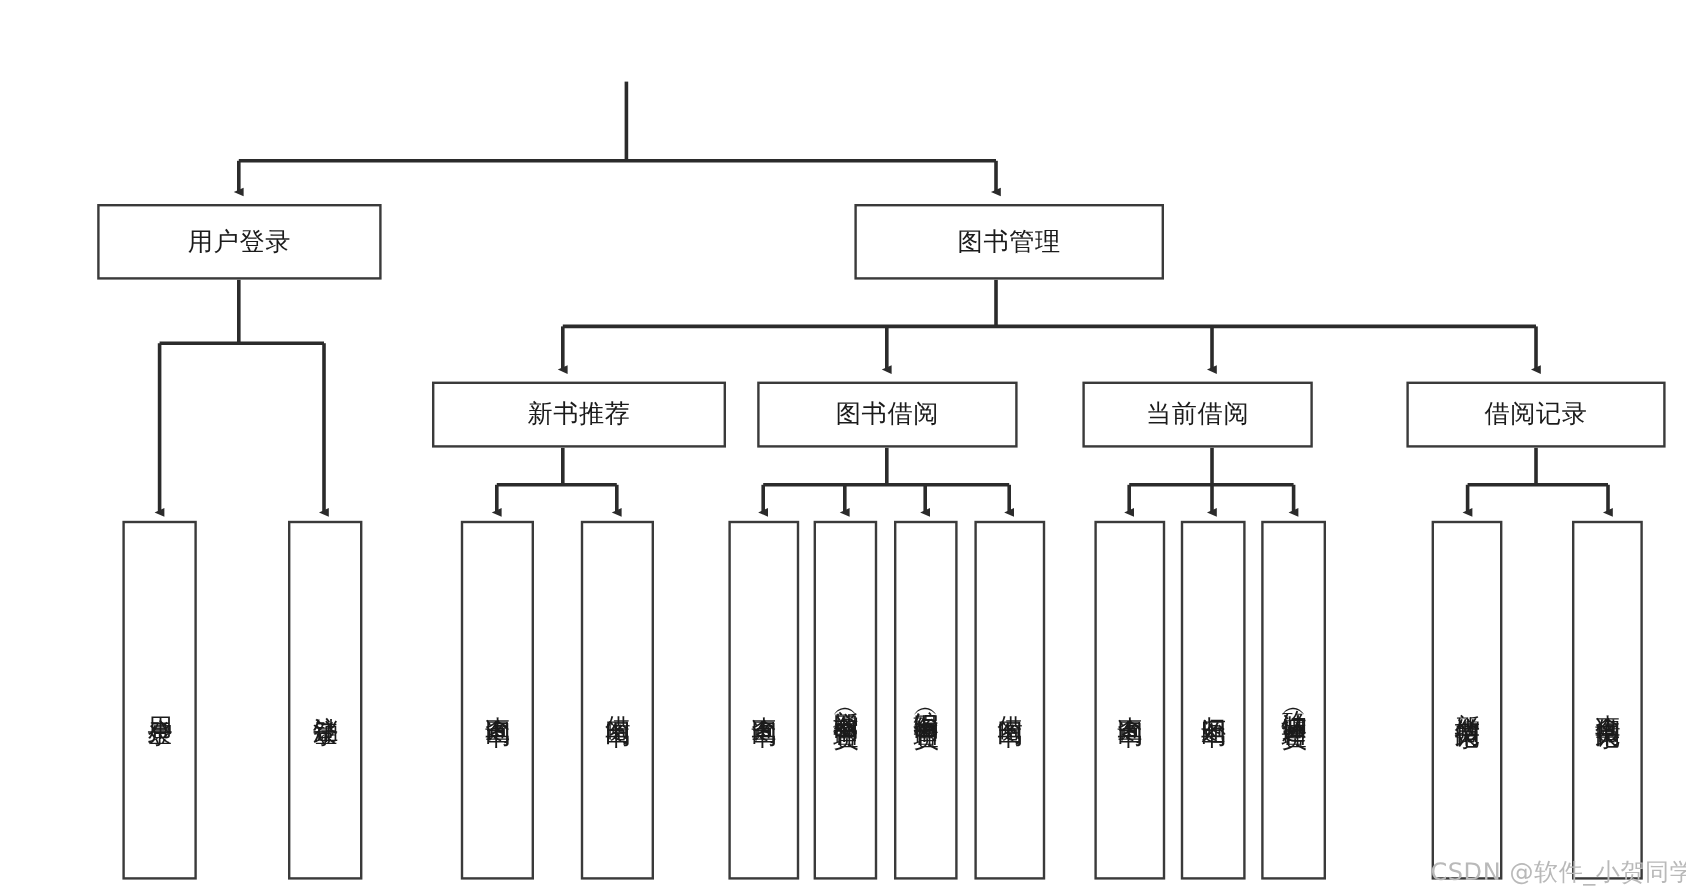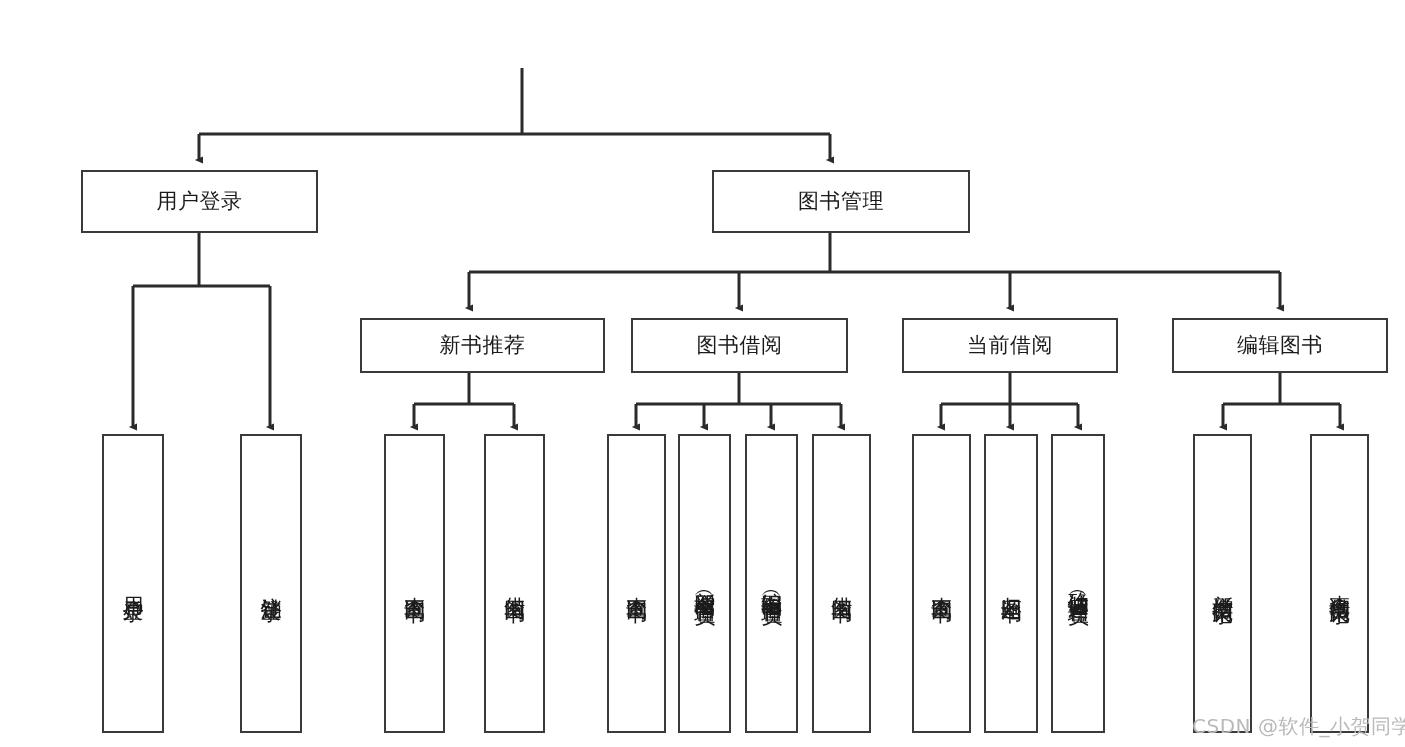--- a/index.html
+++ b/index.html
@@ -146,26 +146,26 @@
   </div>
 
   <div class="node horiz" style="left:360px; top:318px; width:245px; height:55px;">
     <span class="node-label">新书推荐</span>
   </div>
 
   <div class="node horiz" style="left:631px; top:318px; width:217px; height:55px;">
     <span class="node-label">图书借阅</span>
   </div>
 
-  <div class="node horiz" style="left:902px; top:318px; width:216px; height:55px;">
+  <div class="node horiz" style="left:902px; top:318px; width:192px; height:55px;">
     <span class="node-label">当前借阅</span>
   </div>
 
   <div class="node horiz" style="left:1172px; top:318px; width:216px; height:55px;">
-    <span class="node-label">编辑图书</span>
+    <span class="node-label">借阅记录</span>
   </div>
 
   <div class="node vert" style="left:102px; top:434px; width:62px; height:299px;">
     <span class="node-label">用户登录</span>
   </div>
 
   <div class="node vert" style="left:240px; top:434px; width:62px; height:299px;">
     <span class="node-label">注销登录</span>
   </div>
 

